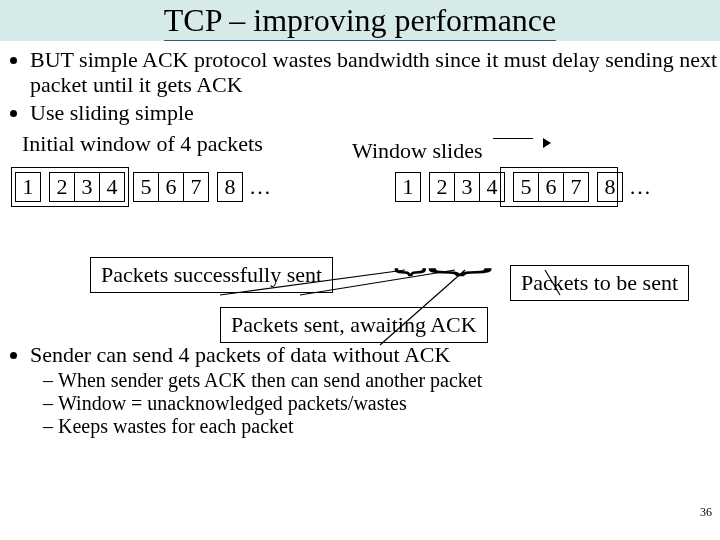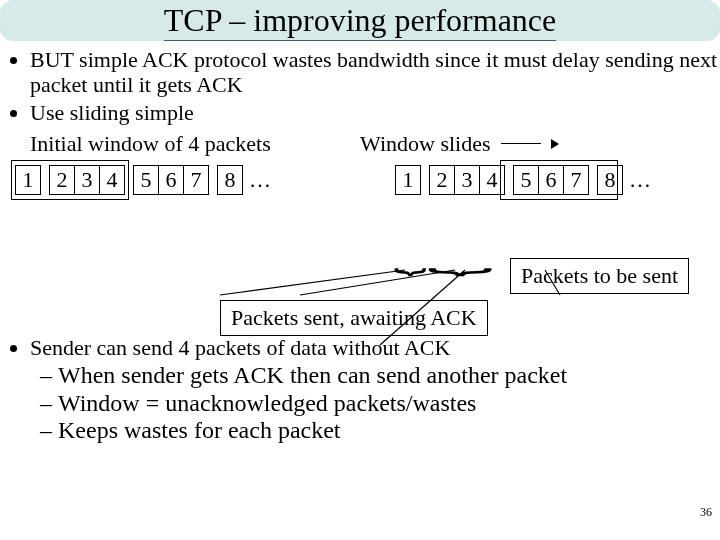--- a/index.html
+++ b/index.html
@@ -11,45 +11,44 @@
     background: #fff;
     color: #000;
     position: relative;
     overflow: hidden;
   }
   .title-band {
     background: #d6ebe9;
     text-align: center;
     padding: 2px 0 2px 0;
     font-size: 32px;
-    border-radius: 13px;
   }
   .title-band .underline {
     border-bottom: 1px solid #3a5a7a;
     padding-bottom: 2px;
   }
   ul.bullets {
     margin: 6px 0 0 0;
     padding-left: 30px;
     font-size: 22px;
     line-height: 1.15;
   }
   ul.bullets > li { margin-bottom: 2px; }
   ul.bullets ul {
     list-style-type: "– ";
     padding-left: 28px;
-    font-size: 24px;
+    font-size: 20px;
   }
   .mid-labels {
     display: flex;
     font-size: 22px;
     margin-top: 6px;
   }
-  .mid-labels .left { margin-left: 30px; width: 330px; }
-  .mid-labels .right { display: flex; align-items: center; gap: 10px; }
+  .mid-labels .left { margin-left: 22px; width: 330px; }
+  .mid-labels .right { display: flex; align-items: flex-start; gap: 10px; margin-top: 7px; }
   .arrow-right::after {
     content: "";
     display: inline-block;
     width: 40px; height: 1px; background:#000; vertical-align: middle;
   }
   .arrow-right {
     display: inline-flex; align-items: center;
   }
   .arrow-head {
     width: 0; height: 0; border-left: 8px solid #000;
@@ -161,20 +160,21 @@
     <span class="ellipsis">…</span>
     <div class="winbox" style="left:105px; top:-5px; width:116px; height:38px;"></div>
   </div>
 </div>
 
 <span class="brace" style="left:400px; top:250px;">⏟</span>
 <span class="brace" style="left:450px; top:250px; transform:scaleX(3.2);">⏟</span>
 <span class="brace" style="left:537px; top:250px; transform:scaleX(3.2);">⏟</span>
 
 <div class="callouts">
+  <div class="box" style="left:90px; top:55px;">Packets successfully sent</div>
   <div class="box" style="left:510px; top:63px;">Packets to be sent</div>
   <div class="box" style="left:220px; top:105px;text-align:center;">Packets sent, awaiting ACK</div>
 </div>
 
 <svg class="lines">
   <line x1="220" y1="295" x2="405" y2="270"></line>
   <line x1="300" y1="295" x2="455" y2="270"></line>
   <line x1="560" y1="295" x2="545" y2="270"></line>
   <line x1="380" y1="345" x2="465" y2="270"></line>
 </svg>

